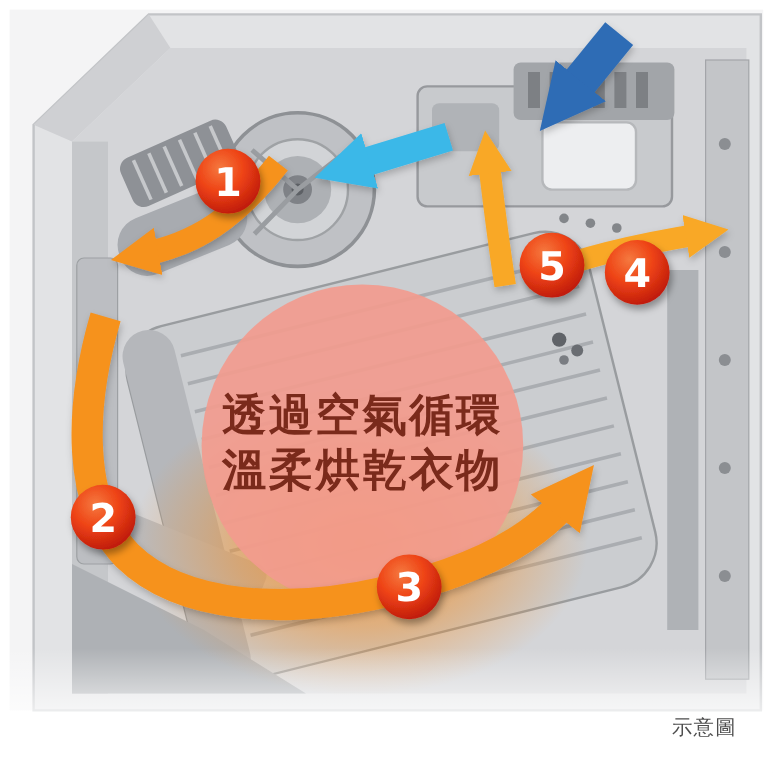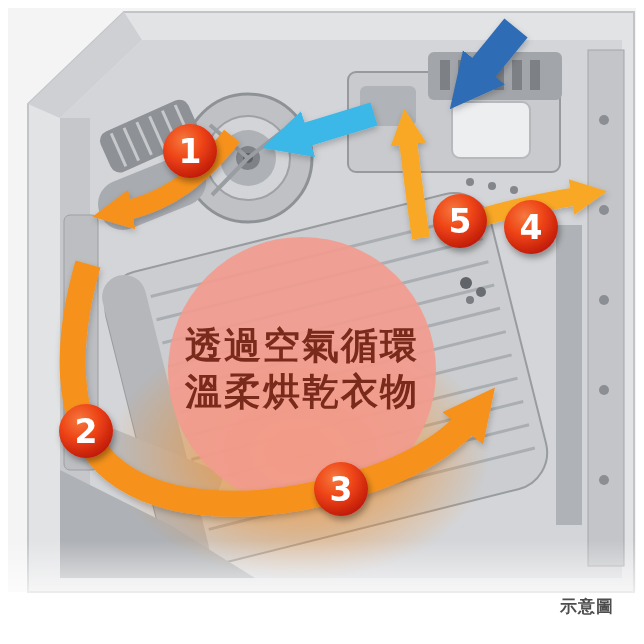--- a/index.html
+++ b/index.html
@@ -25,21 +25,20 @@
     letter-spacing: 2px;
     text-anchor: middle;
   }
   .caption {
     position: absolute;
     right: 30px;
     bottom: 26px;
     font-size: 17px;
     color: #4d4d4d;
     letter-spacing: 1px;
-    font-weight: bold;
   }
 </style>
 </head>
 <body>
 
 <div class="canvas">
   <svg width="644" height="644" viewBox="0 0 644 644">
     <defs>
       <radialGradient id="badgeGrad" cx="38%" cy="30%" r="80%">
         <stop offset="0%" stop-color="#F5793F"></stop>

